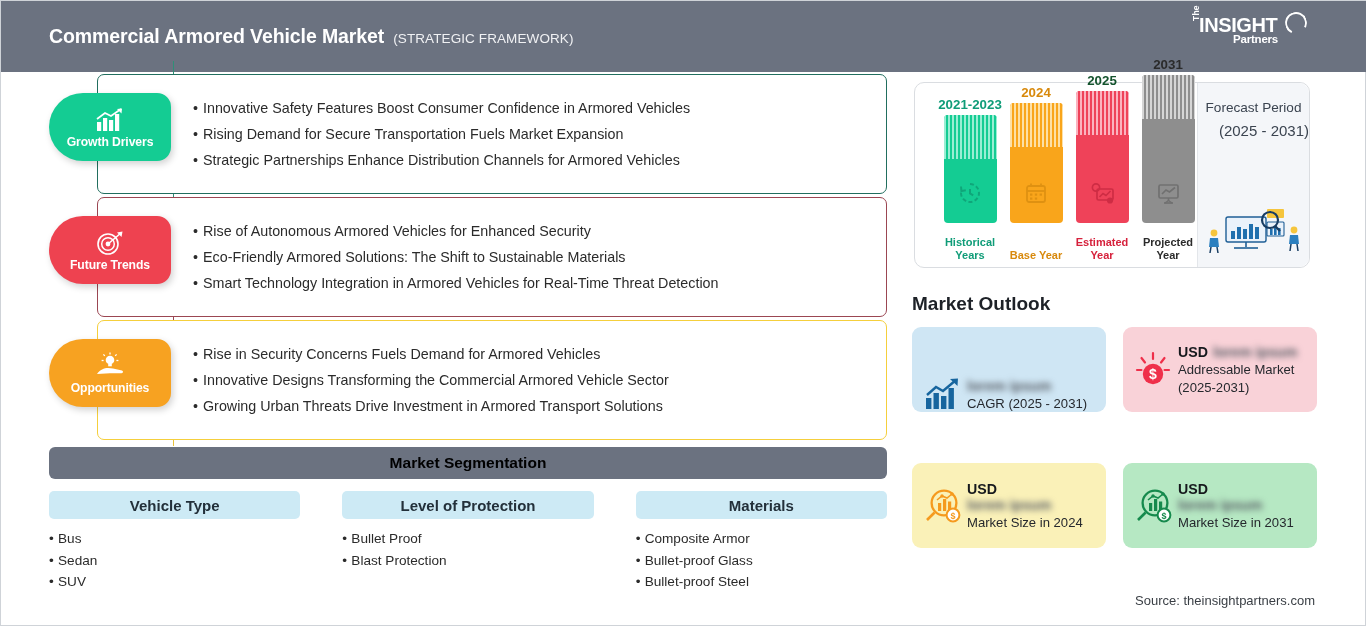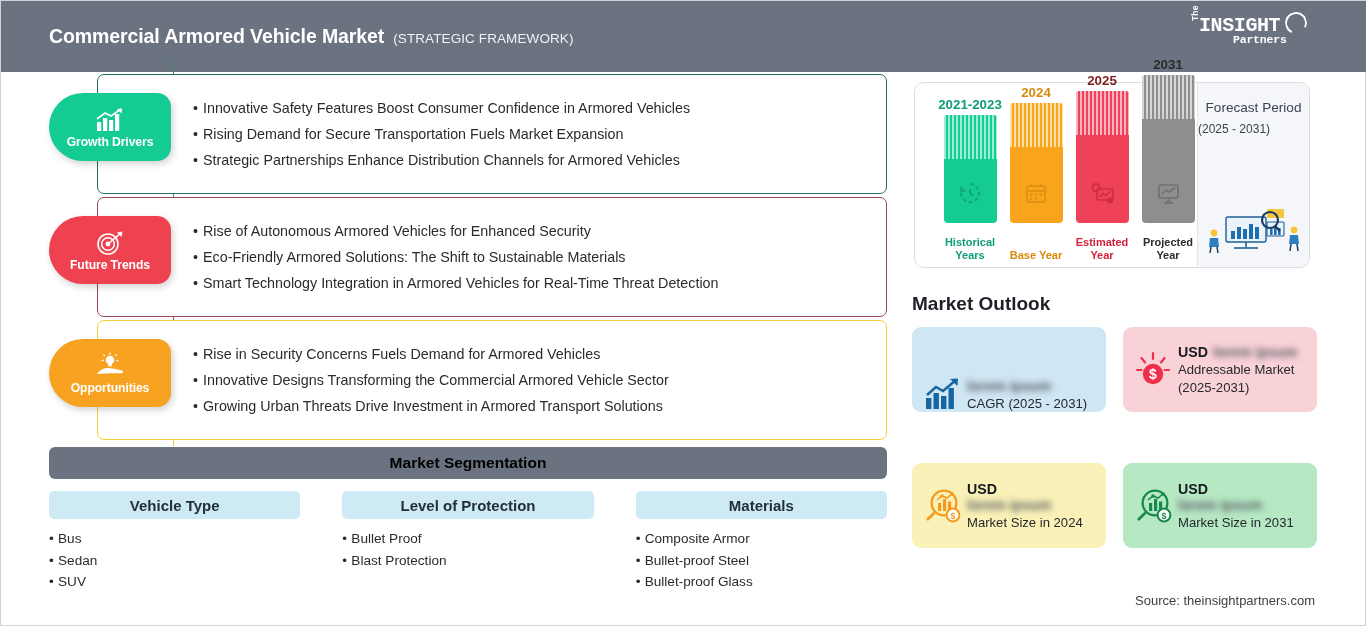--- a/index.html
+++ b/index.html
@@ -31,21 +31,21 @@
   .header-title {
     color: #ffffff; font-size: 19.5px; font-weight: bold;
     letter-spacing: -0.1px;
   }
   .header-sub {
     color: #f0f1f3; font-size: 13.5px; font-weight: normal;
     letter-spacing: 0.1px;
   }
   .logo {
     position: absolute; right: 58px; top: 11px;
-    width: 120px; height: 40px; font-family: Liberation Mono, monospace;
+    width: 120px; height: 40px;
   }
   .logo-the {
     position: absolute; left: 2px; top: 9px;
     color: #fff; font-size: 8.5px; font-weight: bold;
     transform: rotate(-90deg); transform-origin: left top;
     letter-spacing: 0.2px;
   }
   .logo-insight {
     position: absolute; left: 10px; top: 2px;
     color: #fff; font-size: 20px; font-weight: bold;
@@ -193,22 +193,22 @@
     width: 112px; height: 100%;
     background: #f4f6f9;
     border-radius: 0 10px 10px 0;
     border-left: 1px solid #e3e6ea;
   }
   .fc-fp-title {
     margin-top: 17px; text-align: center;
     font-size: 13.6px; color: #3b4450; line-height: 1.18;
   }
   .fc-fp-range {
-    margin-top: 6px; text-align: left;
-    font-size: 12px; color: #3b4450;
+    margin-top: 6px; text-align: right;
+    font-size: 15px; color: #3b4450;
   }
   .fc-illus { position: absolute; left: 6px; bottom: 8px; }
 
   
   .mo-title {
     position: absolute; left: 911px; top: 292px;
     font-size: 19px; font-weight: bold; color: #1d2127;
   }
   .mo-card {
     position: absolute; width: 194px; height: 85px;
@@ -347,22 +347,22 @@
         <div class="seg-items">
           <div class="seg-item"><span class="dot">•</span><span>Bullet Proof</span></div>
           <div class="seg-item"><span class="dot">•</span><span>Blast Protection</span></div>
         </div>
       </div>
 
       <div class="seg-col">
         <div class="seg-col-head">Materials</div>
         <div class="seg-items">
           <div class="seg-item"><span class="dot">•</span><span>Composite Armor</span></div>
+          <div class="seg-item"><span class="dot">•</span><span>Bullet-proof Glass</span></div>
           <div class="seg-item"><span class="dot">•</span><span>Bullet-proof Steel</span></div>
-          <div class="seg-item"><span class="dot">•</span><span>Bullet-proof Glass</span></div>
         </div>
       </div>
 
     </div>
   </div>
 
   <div class="fc-card">
     <div class="fc-bars">
 
       <div class="fc-bar-group g1">
@@ -395,21 +395,21 @@
                   <rect x="15.6" y="12.5" width="2.4" height="2.2"></rect>
                   <rect x="6" y="16.5" width="2.4" height="2.2"></rect>
                   <rect x="10.8" y="16.5" width="2.4" height="2.2"></rect>
                 </g>
               </svg>
           </span>
         </div>
       </div>
 
       <div class="fc-bar-group g3">
-        <span class="fc-year" style="color:#7f1d1d">2025</span>
+        <span class="fc-year" style="color:#14532d">2025</span>
         <div class="fc-bar" style="height:132px;background:#ef4259">
           <span class="fc-stripe" style="height:44px;background:repeating-linear-gradient(90deg,#fbb3bf 0 2px,#ef4259 2px 4px)"></span>
           <span class="fc-bar-icon">
             <svg width="26" height="24" viewBox="0 0 26 24">
                 <rect x="8" y="8" width="16" height="11" rx="1.6" stroke="#a8132b" stroke-width="1.7" fill="none"></rect>
                 <path d="M10.5 16 L14 12.5 L17 14.5 L21.5 10" stroke="#a8132b" stroke-width="1.7" fill="none"></path>
                 <circle cx="7" cy="6.5" r="3.6" stroke="#a8132b" stroke-width="1.7" fill="none"></circle>
                 <circle cx="21" cy="19.5" r="3.1" fill="#a8132b"></circle>
               </svg>
           </span>

